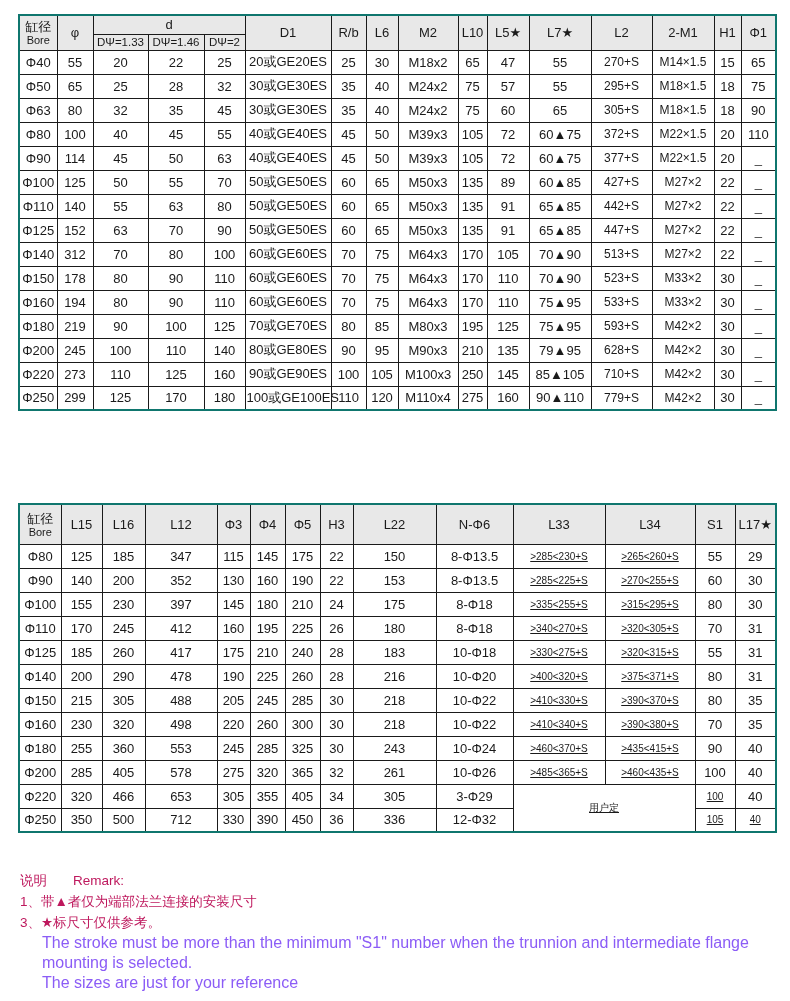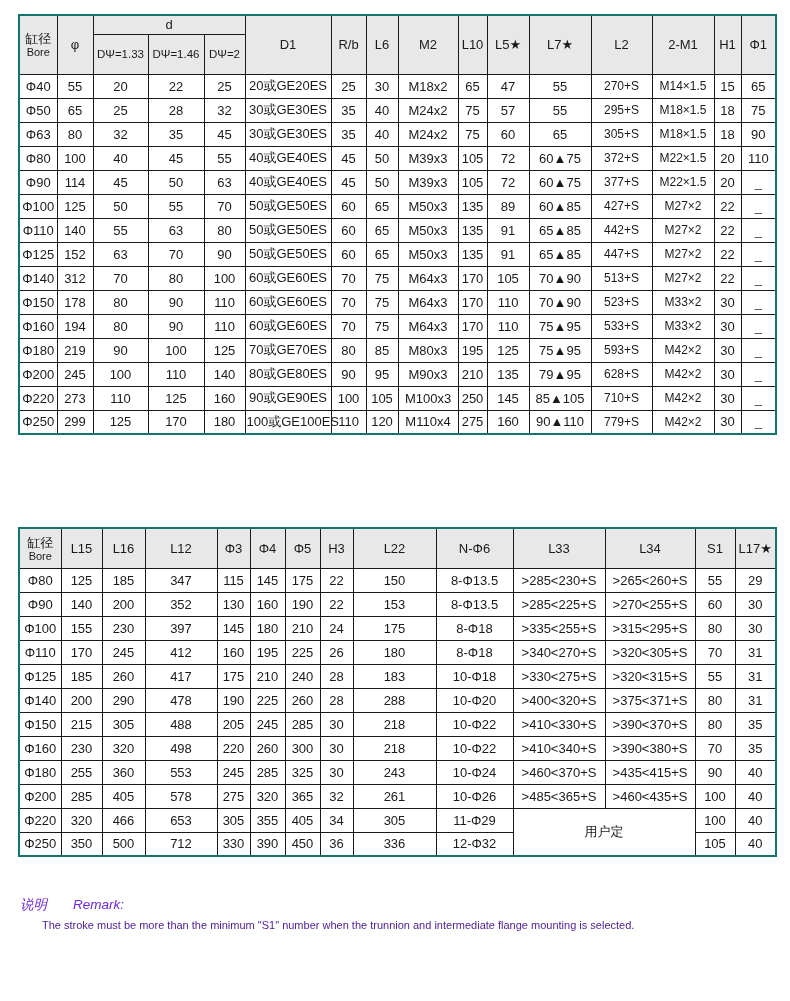--- a/index.html
+++ b/index.html
@@ -26,41 +26,41 @@
     font-size: 13px;
     white-space: nowrap;
     padding: 0 1px;
     height: 24px;
     font-weight: normal;
   }
   table.spec-table thead th { background: #e8e8e8; }
 
   
   .t1 thead tr.hr1 th { height: 19px; }
-  .t1 thead tr.hr2 th { height: 40px; font-size: 11.5px; }
+  .t1 thead tr.hr2 th { height: 16px; font-size: 11.5px; }
   .t1 td:nth-child(6) { font-size: 13px; }       
   .t1 td:nth-child(13), .t1 td:nth-child(14) { font-size: 12px; }
 
   
   .t2 { margin-top: 92px; }
   .t2 thead th { height: 40px; }
-  .t2 td:nth-child(11), .t2 td:nth-child(12) { font-size: 13px; } 
+  .t2 td:nth-child(11), .t2 td:nth-child(12) { font-size: 10px; text-decoration: underline; } 
 
   .bore-hd .cn { display: block; font-size: 13px; line-height: 15px; }
   .bore-hd .en { display: block; font-size: 11px; line-height: 12px; }
 
   td.dash { color: #333; }
   td.merged { font-size: 13px; }
 
   
   .remarks { margin-top: 38px; padding-left: 2px; }
-  .remarks .line { font-size: 13.5px; line-height: 21px; color: #6d28d9; font-style: italic; }
+  .remarks .line { font-size: 13.5px; line-height: 21px; color: #be185d; }
   .remarks .title-line { line-height: 20px; }
   .remarks .title-cn { margin-right: 26px; }
-  .remarks .en-line { font-size: 11px; line-height: 20px; margin-left: 22px; color: #4c1d95; }
+  .remarks .en-line { font-size: 16px; line-height: 20px; margin-left: 22px; color: #8b5cf6; }
 </style>
 </head>
 <body>
 
 <div class="page">
 
   <table class="spec-table t1">
     <colgroup>
       <col style="width:38px">
         <col style="width:36px">
@@ -500,21 +500,21 @@
         </tr>
         <tr>
           <td>Φ140</td>
           <td>200</td>
           <td>290</td>
           <td>478</td>
           <td>190</td>
           <td>225</td>
           <td>260</td>
           <td>28</td>
-          <td>288</td>
+          <td>216</td>
           <td>10-Φ20</td>
           <td>&gt;400&lt;320+S</td>
           <td>&gt;375&lt;371+S</td>
           <td>80</td>
           <td>31</td>
         </tr>
         <tr>
           <td>Φ150</td>
           <td>215</td>
           <td>305</td>
@@ -581,21 +581,21 @@
         <tr>
           <td>Φ220</td>
           <td>320</td>
           <td>466</td>
           <td>653</td>
           <td>305</td>
           <td>355</td>
           <td>405</td>
           <td>34</td>
           <td>305</td>
-          <td>11-Φ29</td>
+          <td>3-Φ29</td>
           <td colspan="2" rowspan="2" class="merged">用户定</td>
           <td>100</td>
           <td>40</td>
         </tr>
         <tr>
           <td>Φ250</td>
           <td>350</td>
           <td>500</td>
           <td>712</td>
           <td>330</td>
@@ -607,16 +607,19 @@
           <td>105</td>
           <td>40</td>
         </tr>
       </tbody>
   </table>
 
   <div class="remarks">
     <div class="line title-line">
       <span class="title-cn">说明</span><span>Remark:</span>
     </div>
+    <div class="line">1、带▲者仅为端部法兰连接的安装尺寸</div>
+    <div class="line">3、★标尺寸仅供参考。</div>
     <div class="en-line">The stroke must be more than the minimum "S1" number when the  trunnion and intermediate flange mounting is selected.</div>
+    <div class="en-line">The sizes are just for your reference</div>
   </div>
 
 </div>
 
 </body></html>

